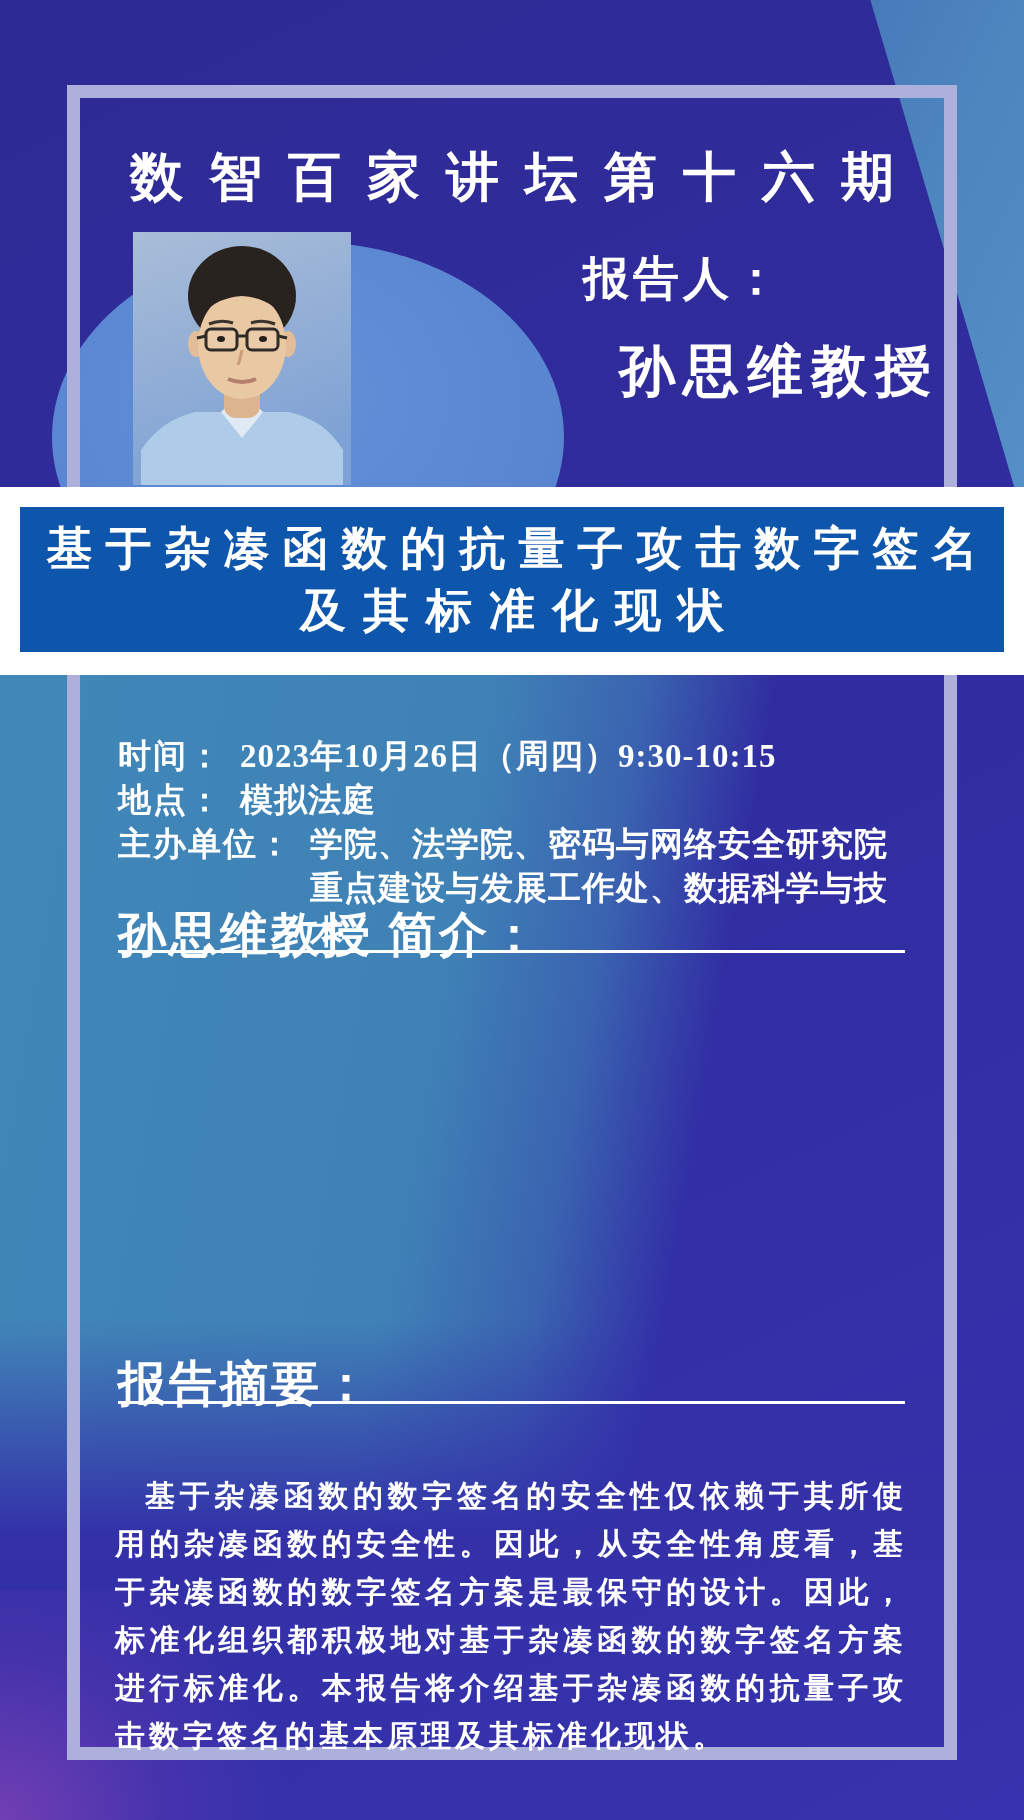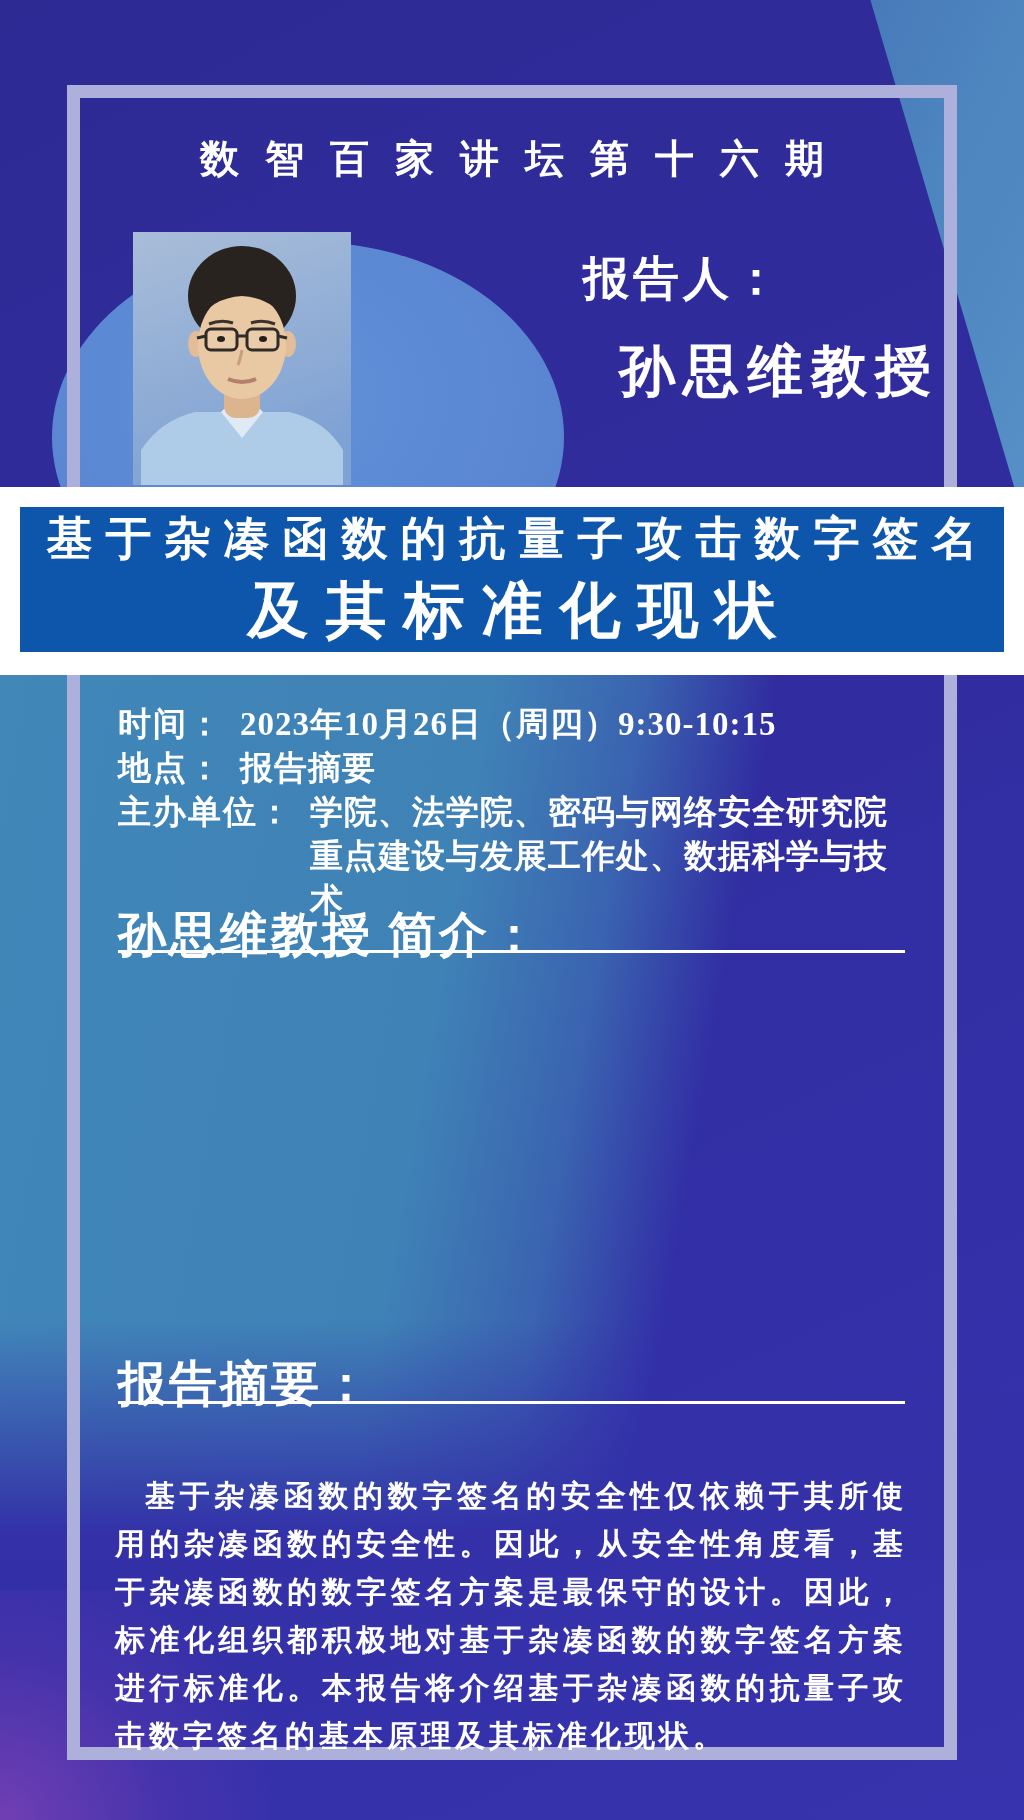--- a/index.html
+++ b/index.html
@@ -47,22 +47,22 @@
   }
   
   .frame{
     position:absolute;left:67px;top:85px;width:890px;height:1675px;
     border:13px solid #aeb0dc;box-sizing:border-box;
     z-index:1;
   }
   
   .series-title{
     position:absolute;left:80px;right:80px;top:132px;
-    margin:0;text-align:center;
-    font-size:39px;letter-spacing:26px;text-indent:26px;
+    margin:10px;text-align:center;
+    font-size:53px;letter-spacing:26px;text-indent:26px;
     color:#ffffff;z-index:3;white-space:nowrap;
   }
   
   .photo{
     position:absolute;left:133px;top:232px;width:218px;height:253px;
     z-index:2;display:block;
   }
   .speaker-block{
     position:absolute;left:583px;top:248px;z-index:3;
   }
@@ -72,24 +72,24 @@
   .banner-band{
     position:absolute;left:0;top:487px;width:1024px;height:188px;
     background:#ffffff;z-index:2;
   }
   .banner-box{
     position:absolute;left:20px;right:20px;top:20px;bottom:23px;
     background:#0d56ac;
     display:flex;flex-direction:column;align-items:center;justify-content:center;
   }
   .banner-line1{font-size:46px;letter-spacing:13px;text-indent:13px;white-space:nowrap;}
-  .banner-line2{font-size:61px;letter-spacing:17px;text-indent:17px;white-space:nowrap;}
+  .banner-line2{font-size:46px;letter-spacing:17px;text-indent:17px;white-space:nowrap;}
   
   .info{
-    position:absolute;left:118px;right:118px;top:702px;z-index:3;
+    position:absolute;left:118px;right:118px;top:734px;z-index:3;
     font-size:33px;line-height:44px;
   }
   .info-row{display:flex;}
   .info-label{flex:none;letter-spacing:2px;}
   .info-value{margin-left:17px;letter-spacing:1px;}
   .org-lines span{display:block;}
   
   .section-heading{
     position:absolute;left:118px;margin:0;z-index:3;
     font-size:48px;letter-spacing:3px;white-space:nowrap;
@@ -175,21 +175,21 @@
     </div>
   </div>
 
   <div class="info">
     <div class="info-row">
       <span class="info-label">时间：</span>
       <span class="info-value">2023年10月26日（周四）9:30-10:15</span>
     </div>
     <div class="info-row">
       <span class="info-label">地点：</span>
-      <span class="info-value">报告摘要</span>
+      <span class="info-value">模拟法庭</span>
     </div>
     <div class="info-row">
       <span class="info-label">主办单位：</span>
       <span class="info-value org-lines">
         <span>学院、法学院、密码与网络安全研究院</span>
         <span>重点建设与发展工作处、数据科学与技术</span>
       </span>
     </div>
   </div>
 

